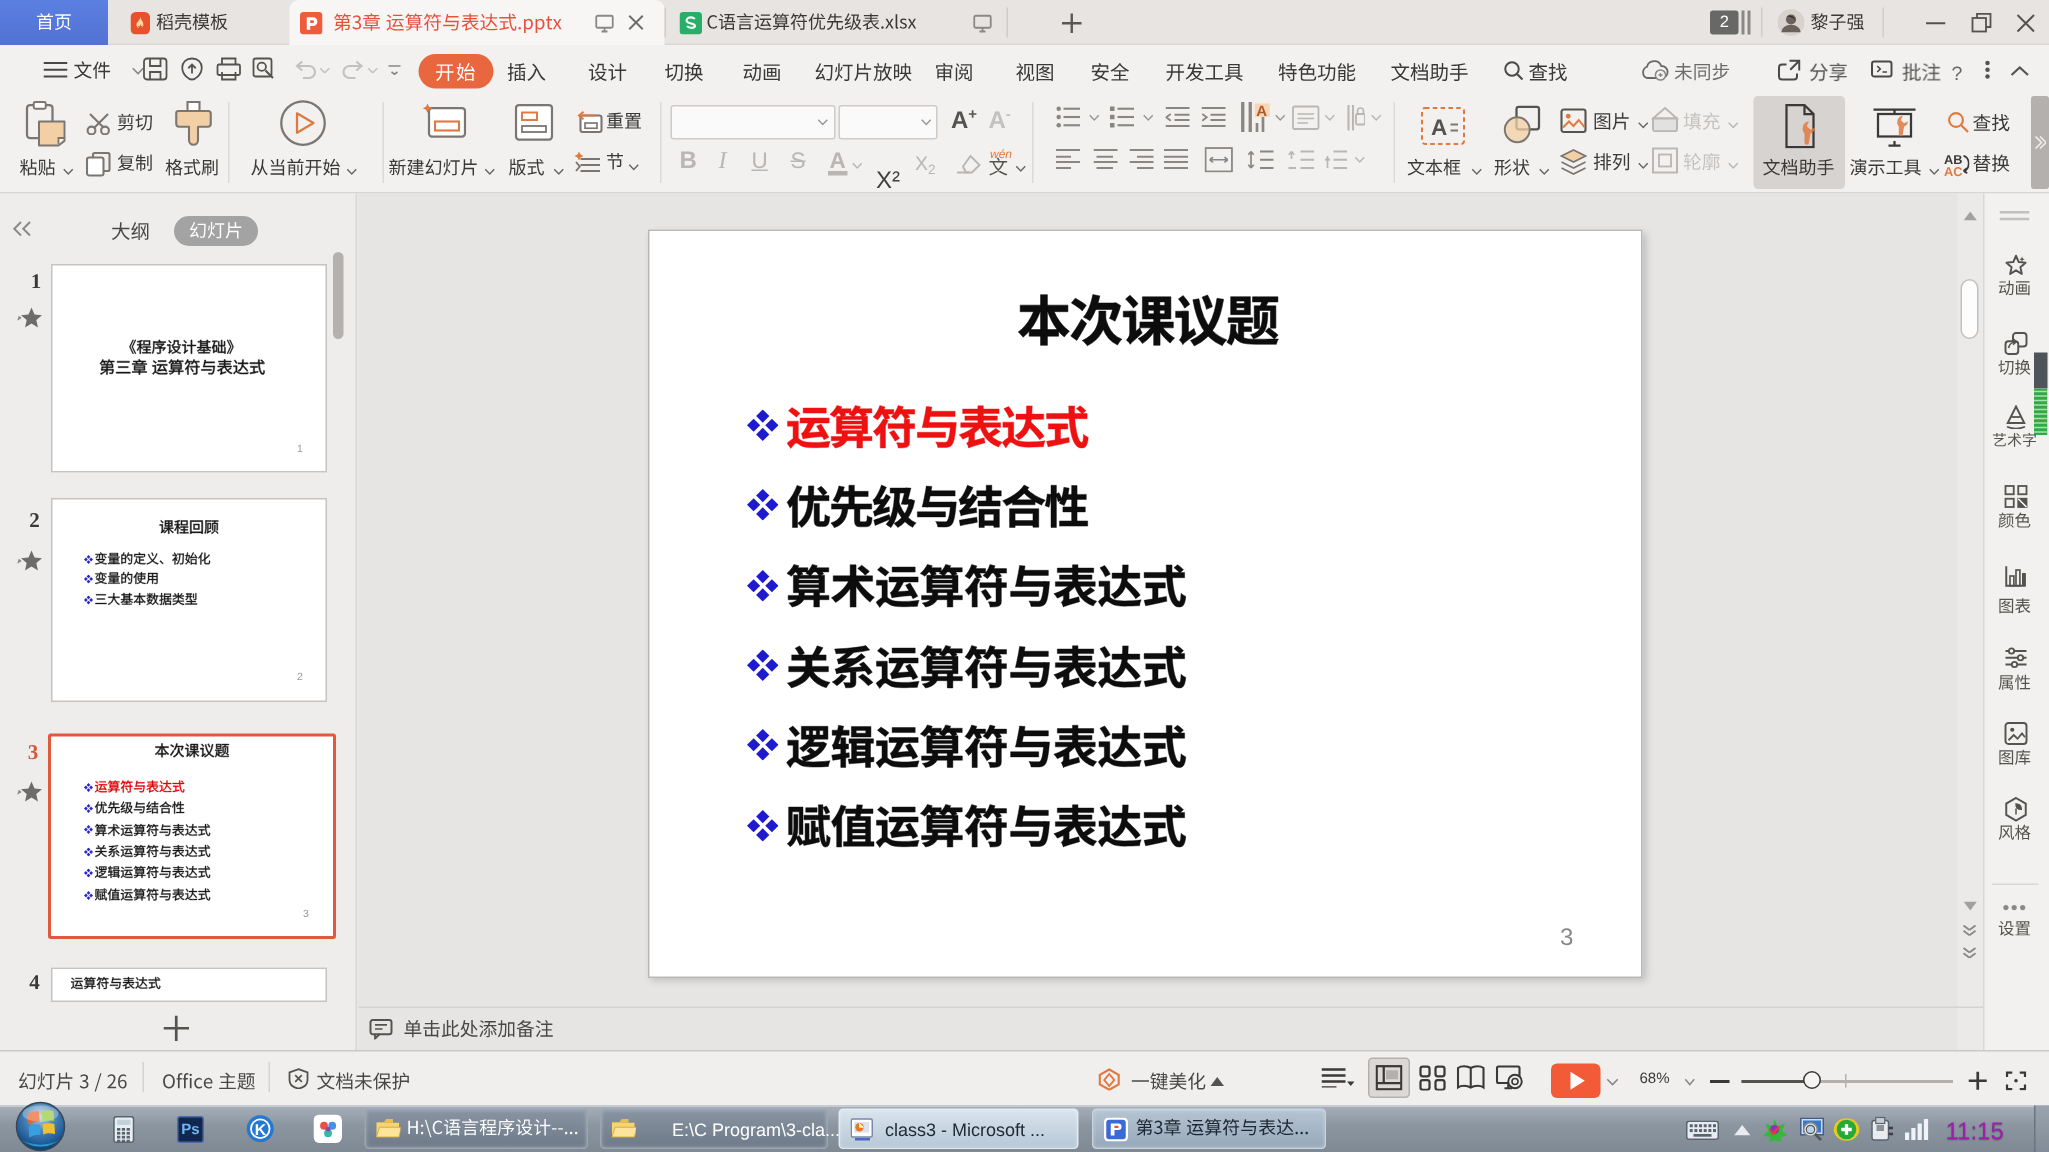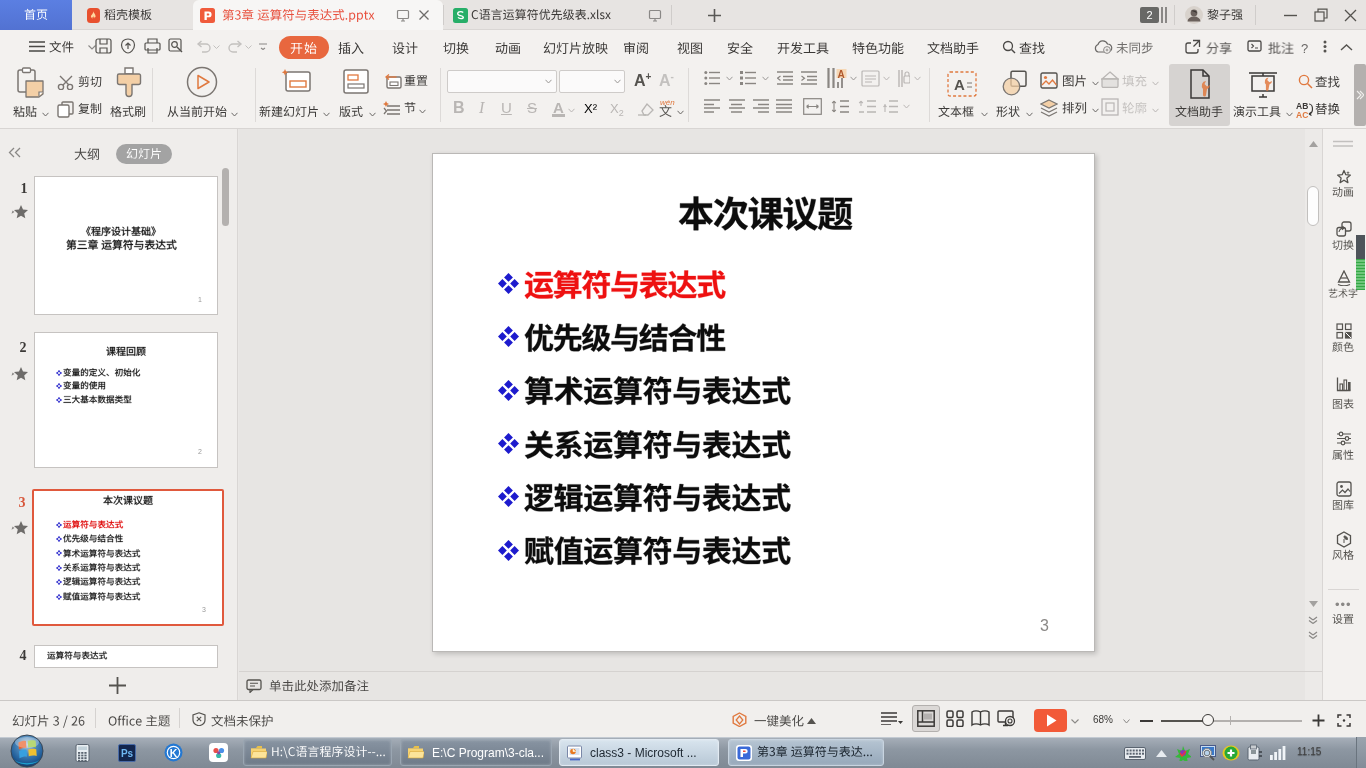--- a/index.html
+++ b/index.html
@@ -408,21 +408,21 @@
     <div class="ab" style="left:659px;top:71px;font-size:16px;font-weight:bold;color:#c3c1bf;font-family:'Liberation Sans'">A<span style="font-size:10px;vertical-align:6px">-</span></div>
     <div class="ab" style="left:453px;top:99px;font-size:16px;font-weight:bold;color:#b9b6b4">B</div>
     <div class="ab" style="left:479px;top:99px;font-size:16px;font-style:italic;color:#b9b6b4;font-family:'Liberation Serif'">I</div>
     <div class="ab" style="left:501px;top:99px;font-size:15px;color:#b9b6b4;text-decoration:underline">U</div>
     <div class="ab" style="left:527px;top:99px;font-size:15px;color:#b9b6b4;text-decoration:line-through">S</div>
     <div class="ab" style="left:553px;top:99px;font-size:15px;font-weight:bold;color:#b9b6b4">A</div>
     <div class="ab" style="left:552px;top:114px;width:13px;height:3px;background:#b9b6b4"></div>
     <svg class="ab" style="left:568px;top:108px" width="7" height="5">
       <path d="M0.5 0.8 L3.5 4 L6.5 0.8" stroke="#b9b6b4" stroke-width="1" fill="none"></path>
     </svg>
-    <div class="ab" style="left:584px;top:101px;font-size:13px;color:#000000">X²</div>
+    <div class="ab" style="left:584px;top:112px;font-size:16px;color:#404040">X²</div>
     <div class="ab" style="left:610px;top:101px;font-size:13px;color:#b9b6b4">X<span style="font-size:9px;vertical-align:-3px">2</span></div>
     <svg class="ab" style="left:637px;top:102px" width="17" height="14">
       <path d="M5 9 L10 2 L16 8 L11 13 L7 13 Z" fill="none" stroke="#b9b6b4" stroke-width="1.3"></path>
       <path d="M1 13 h8" stroke="#b9b6b4" stroke-width="1.3"></path>
     </svg>
     <div class="ab" style="left:660px;top:98px;font-size:8px;color:#e0793f;font-style:italic">wén</div>
     <svg class="ab" style="left:677px;top:110px" width="7" height="5">
       <path d="M0.5 0.8 L3.5 4 L6.5 0.8" stroke="#6a6866" stroke-width="1" fill="none"></path>
     </svg>
     <svg class="ab" style="left:704px;top:70px" width="22" height="16">
@@ -950,21 +950,21 @@
     <svg class="ab" style="left:250px;top:745px" width="17" height="14">
       <path d="M1 3 L6 3 L7.5 1 L12 1 L12 3.5 L1 3.5 Z" fill="#e8c04a"></path>
       <path d="M1 3.5 H16 V13 H1 Z" fill="#f7d372"></path>
       <path d="M1 13 L3 6.5 H17.5 L16 13 Z" fill="#fce49a" stroke="#d8a838" stroke-width="0.6"></path>
     </svg>
     <svg class="ab" style="left:407px;top:745px" width="17" height="14">
       <path d="M1 3 L6 3 L7.5 1 L12 1 L12 3.5 L1 3.5 Z" fill="#e8c04a"></path>
       <path d="M1 3.5 H16 V13 H1 Z" fill="#f7d372"></path>
       <path d="M1 13 L3 6.5 H17.5 L16 13 Z" fill="#fce49a" stroke="#d8a838" stroke-width="0.6"></path>
     </svg>
-    <div class="ab" style="left:432px;top:746px;font-size:12px;color:#fff">E:\C Program\3-cla...</div>
+    <div class="ab" style="left:448px;top:746px;font-size:12px;color:#fff">E:\C Program\3-cla...</div>
     <svg class="ab" style="left:567px;top:745px" width="17" height="16">
       <rect x="0.5" y="1" width="14" height="12" rx="1" fill="#fff" stroke="#7a88a8" stroke-width="1"></rect>
       <rect x="2.5" y="3" width="10" height="7" fill="#d8e2f0"></rect>
       <circle cx="6" cy="6.5" r="2.8" fill="#e87820"></circle>
       <path d="M6 3.7 V6.5 H8.8" fill="#fff8d0" stroke="#fff" stroke-width="0.5"></path>
       <path d="M3 14.5 h10" stroke="#4a68c8" stroke-width="1.8"></path>
     </svg>
     <div class="ab" style="left:590px;top:746px;font-size:12px;color:#1e2832">class3 - Microsoft ...</div>
     <svg class="ab" style="left:736px;top:745px" width="16" height="16">
       <rect width="16" height="16" rx="3" fill="#fff"></rect>
@@ -1017,21 +1017,21 @@
       <rect x="4" y="6" width="5" height="4" fill="#8a9498"></rect>
     </svg>
     <svg class="ab" style="left:1270px;top:745px" width="17" height="15">
       <g fill="#f0f4f8">
         <rect x="0" y="10" width="2.8" height="5"></rect>
         <rect x="4.2" y="7" width="2.8" height="8"></rect>
         <rect x="8.4" y="4" width="2.8" height="11"></rect>
         <rect x="12.6" y="1" width="2.8" height="14"></rect>
       </g>
     </svg>
-    <div class="ab" style="left:1297px;top:746px;font-size:10px;color:#404040;text-shadow:0 1px 1px rgba(0,0,0,0.4)">11:15</div>
+    <div class="ab" style="left:1297px;top:746px;font-size:16px;color:#a21caf;text-shadow:0 1px 1px rgba(0,0,0,0.4)">11:15</div>
     <div class="ab" style="left:1356px;top:737px;width:10px;height:31px;background:linear-gradient(#9aa4ae,#828c98);border-left:1px solid #6a747e"></div>
   </div>
 <svg style="position:absolute;left:24px;top:7.3px" width="26" height="15">
     <g transform="translate(0,12.0) scale(0.01200,-0.01200)" fill="#ffffff">
       <use href="#a9996" x="0"></use>
       <use href="#a9875" x="1000"></use>
     </g>
   </svg>
 <svg style="position:absolute;left:104px;top:7.3px" width="50" height="15">
     <g transform="translate(0,12.0) scale(0.01200,-0.01200)" fill="#3b3937">

